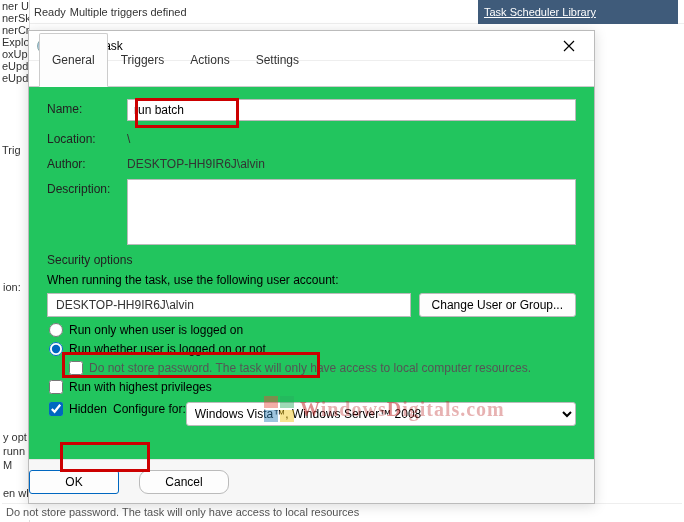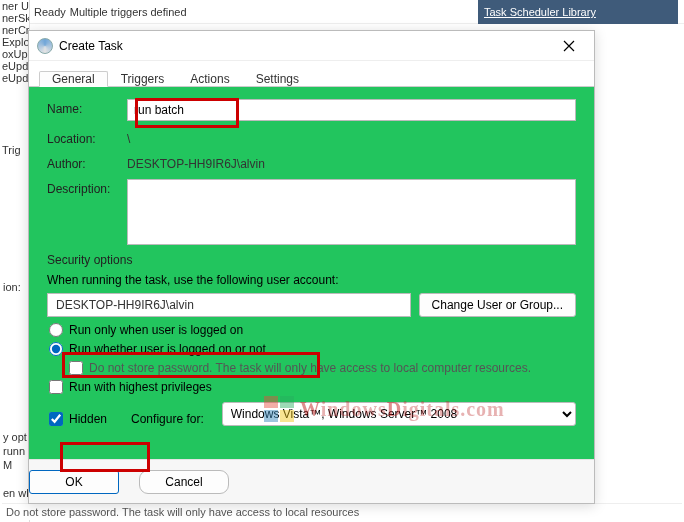--- a/index.html
+++ b/index.html
@@ -62,21 +62,21 @@
   .close-btn {
     width:34px; height:22px; display:flex; align-items:center; justify-content:center;
     font-size:14px; color:#000; cursor:pointer; background:transparent;
   }
 
   .tabs {
     display:flex; gap:0; padding-left:10px; border-bottom:1px solid #ccc; height:26px; align-items:flex-end;
     background:#fff;
   }
   .tab {
-    padding:0 12px; font-size:12px; color:#333; border:1px solid transparent; border-bottom:none;
+    padding:19px 12px; font-size:12px; color:#333; border:1px solid transparent; border-bottom:none;
     cursor:pointer;
   }
   .tab.active {
     border-color:#ccc; background:#fdfdfd; border-bottom:1px solid #fdfdfd; margin-bottom:-1px;
     border-radius:2px 2px 0 0;
   }
 
   .tab-body {
     flex:1; padding:12px 18px 4px 18px; overflow:hidden;
   }
@@ -101,21 +101,21 @@
     height:24px; padding:0 12px; border:1px solid #bbb; background:#fdfdfd; border-radius:3px;
     font:inherit; cursor:pointer;
   }
 
   .radio-row, .check-row { display:flex; align-items:center; gap:6px; margin:5px 0; padding-left:2px; }
   .radio-row input[type=radio], .check-row input[type=checkbox] {
     width:14px; height:14px; accent-color:#0067c0;
   }
   .sub-row { margin-left:20px; color:#555; }
 
-  .bottom-row { display:flex; align-items:flex-end; gap:18px; margin-top:8px; }
+  .bottom-row { display:flex; align-items:flex-start; gap:0; margin-top:8px; }
   .config-label { margin-left:6px; }
   .select-box {
     flex:1; height:24px; border:1px solid #bbb; border-radius:3px; background:#fff; font:inherit;
     padding:2px 4px;
   }
 
   .dialog-footer {
     height:44px; border-top:1px solid #e4e4e4; display:flex; align-items:center; justify-content:flex-start;
     gap:20px; padding-right:14px; background:#f7f7f7;
   }

